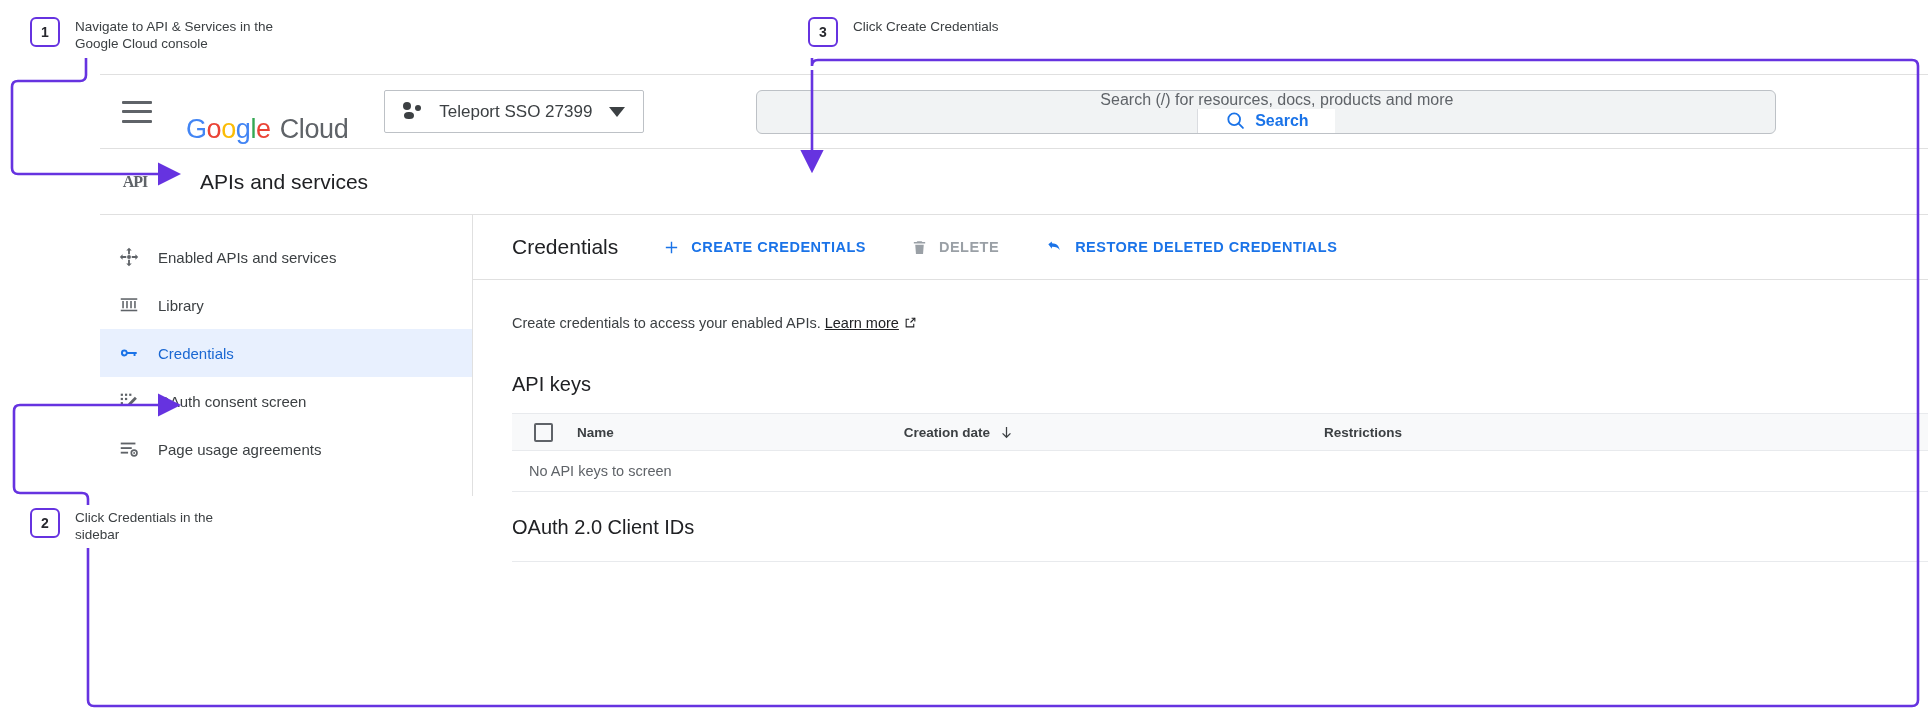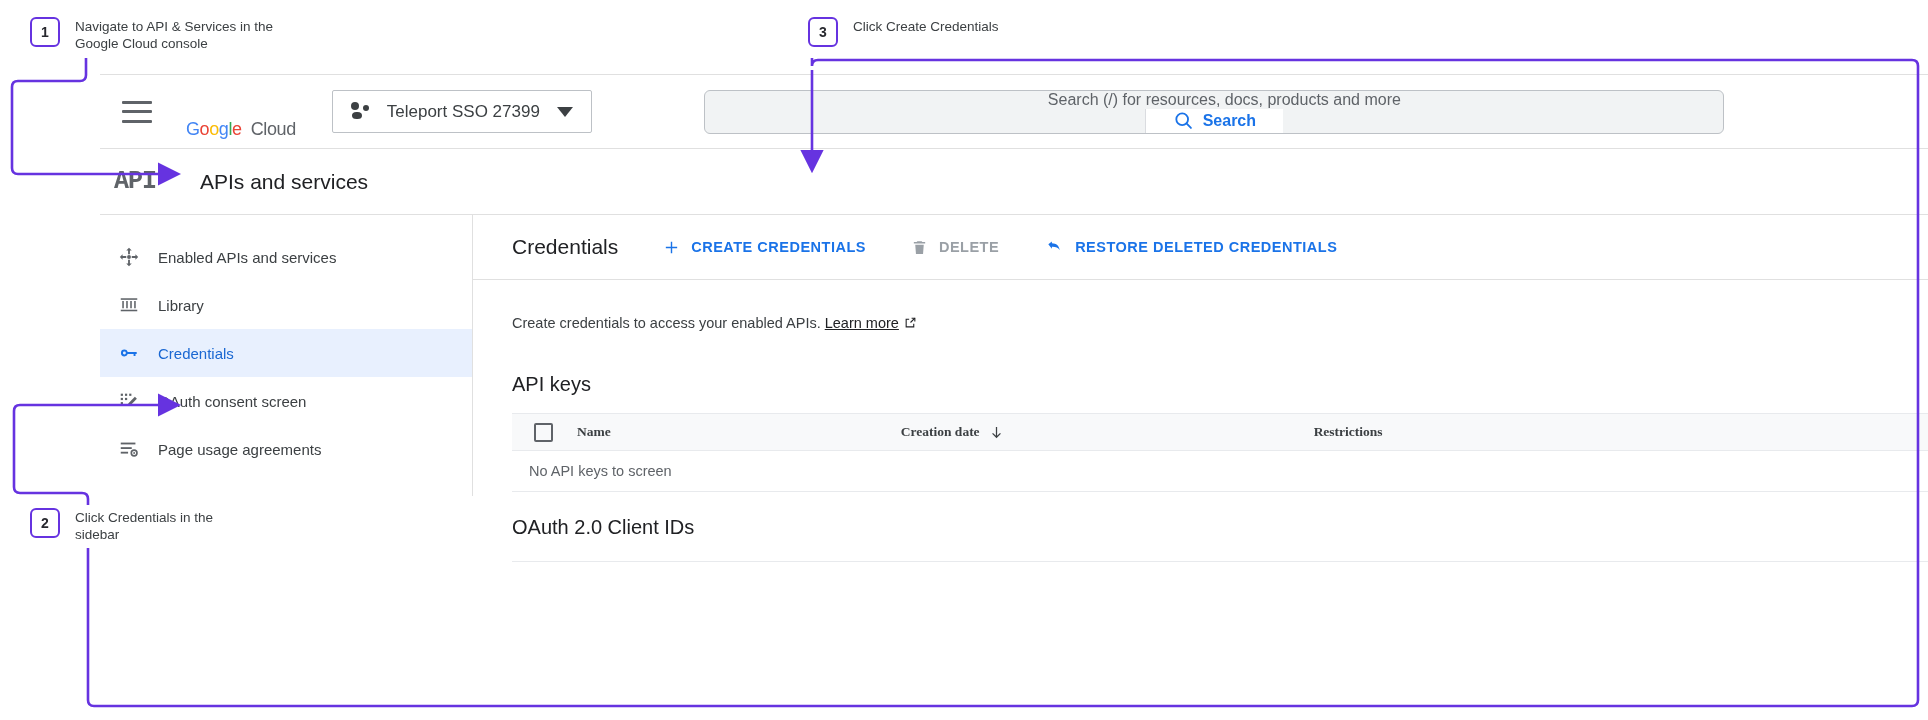--- a/index.html
+++ b/index.html
@@ -29,21 +29,21 @@
   #console{
     position:absolute;left:100px;top:74px;width:1828px;height:422px;
     background:#fff;
   }
   .hline{position:absolute;left:0;right:0;height:1px;background:#e0e0e0;}
 
   
   #topbar{position:absolute;left:0;top:1px;height:73px;width:100%;display:flex;align-items:center;}
   .hamburger{margin-left:22px;width:30px;height:22px;display:flex;flex-direction:column;justify-content:space-between;cursor:pointer;}
   .hamburger i{display:block;height:3px;background:#5f6368;border-radius:1px;}
-  .gcloud-logo{margin-left:34px;font-size:18px;letter-spacing:-0.4px;white-space:nowrap;font-family:"Liberation Sans",sans-serif;margin-top:36px;}
+  .gcloud-logo{margin-left:34px;font-size:27px;letter-spacing:-0.4px;white-space:nowrap;font-family:"Liberation Sans",sans-serif;margin-top:36px;}
   .gcloud-logo .g1{color:#4285f4}.gcloud-logo .o1{color:#ea4335}.gcloud-logo .o2{color:#fbbc05}
   .gcloud-logo .g2{color:#4285f4}.gcloud-logo .l1{color:#34a853}.gcloud-logo .e1{color:#ea4335}
   .gcloud-logo .cloud{color:#5f6368;margin-left:9px;}
 
   .project-chip{
     margin-left:36px;height:43px;border:1px solid #bdc1c6;border-radius:2px;
     display:flex;align-items:center;padding:0 18px;box-sizing:border-box;cursor:pointer;background:#fff;
   }
   .proj-icon{width:22px;height:20px;position:relative;margin-right:14px;}
   .proj-icon b{position:absolute;background:#3c4043;border-radius:50%;display:block;}
@@ -61,22 +61,22 @@
   .search-ph{font-size:16px;color:#5f6368;}
   .search-btn{
     width:137px;height:100%;background:#fff;border-left:1px solid #dadce0;
     display:flex;align-items:center;justify-content:center;cursor:pointer;
   }
   .search-btn span{color:#1a73e8;font-size:16px;font-weight:bold;margin-left:9px;}
 
   
   #apirow{position:absolute;left:0;top:75px;height:65px;width:100%;display:flex;align-items:center;}
   .api-glyph{
-    margin-left:6px;width:58px;text-align:center;font-family:Liberation Mono, monospace;
-    font-size:25px;font-weight:bold;color:#5f6368;letter-spacing:-1px;
+    margin-left:6px;width:58px;text-align:center;font-family:Liberation Serif, serif;
+    font-size:16px;font-weight:bold;color:#5f6368;letter-spacing:-1px;
   }
   .api-title{margin-left:36px;font-size:21px;color:#202124;}
 
   
   #sidenav{position:absolute;left:0;top:141px;width:372px;bottom:0;}
   .nav-item{height:48px;display:flex;align-items:center;cursor:pointer;}
   .nav-item.active{background:#e8f0fe;}
   .nav-ico{width:58px;min-width:58px;display:flex;align-items:center;justify-content:center;}
   .nav-label{font-size:15px;color:#3c4043;}
   .nav-item.active .nav-label{color:#1967d2;}
@@ -94,21 +94,21 @@
 
   #main-body{position:absolute;left:0;right:0;top:64px;bottom:0;border-top:1px solid #e0e0e0;}
   .body-desc{margin:35px 0 0 39px;font-size:14.5px;color:#3c4043;}
   .learn-link{color:#202124;text-decoration:underline;cursor:pointer;}
   .ext-ico{display:inline-block;margin-left:5px;vertical-align:-1px;}
   .sec-head{margin:41px 0 0 39px;font-size:20px;color:#202124;}
 
   .tbl{margin:17px 0 0 39px;width:1480px;}
   .tbl-head{height:36px;background:#f8f9fa;border-top:1px solid #e8eaed;border-bottom:1px solid #e8eaed;display:flex;align-items:center;}
   .cb{width:19px;height:19px;border:2px solid #5f6368;border-radius:2px;margin-left:22px;cursor:pointer;box-sizing:border-box;}
-  .th{font-size:13.5px;font-weight:bold;color:#3c4043;font-family:Liberation Serif, serif;}
+  .th{font-size:13.5px;font-weight:bold;color:#3c4043;}
   .th-name{margin-left:24px;}
   .th-date{margin-left:290px;display:flex;align-items:center;}
   .th-restr{margin-left:310px;}
   .tbl-empty{height:40px;display:flex;align-items:center;border-bottom:1px solid #e8eaed;}
   .tbl-empty span{margin-left:17px;font-size:14.5px;color:#5f6368;}
   .sec-head2{margin:24px 0 0 39px;font-size:20px;color:#202124;}
   .tbl2-line{margin:22px 0 0 39px;width:1480px;height:1px;background:#e8eaed;}
 </style>
 </head>
 <body>

